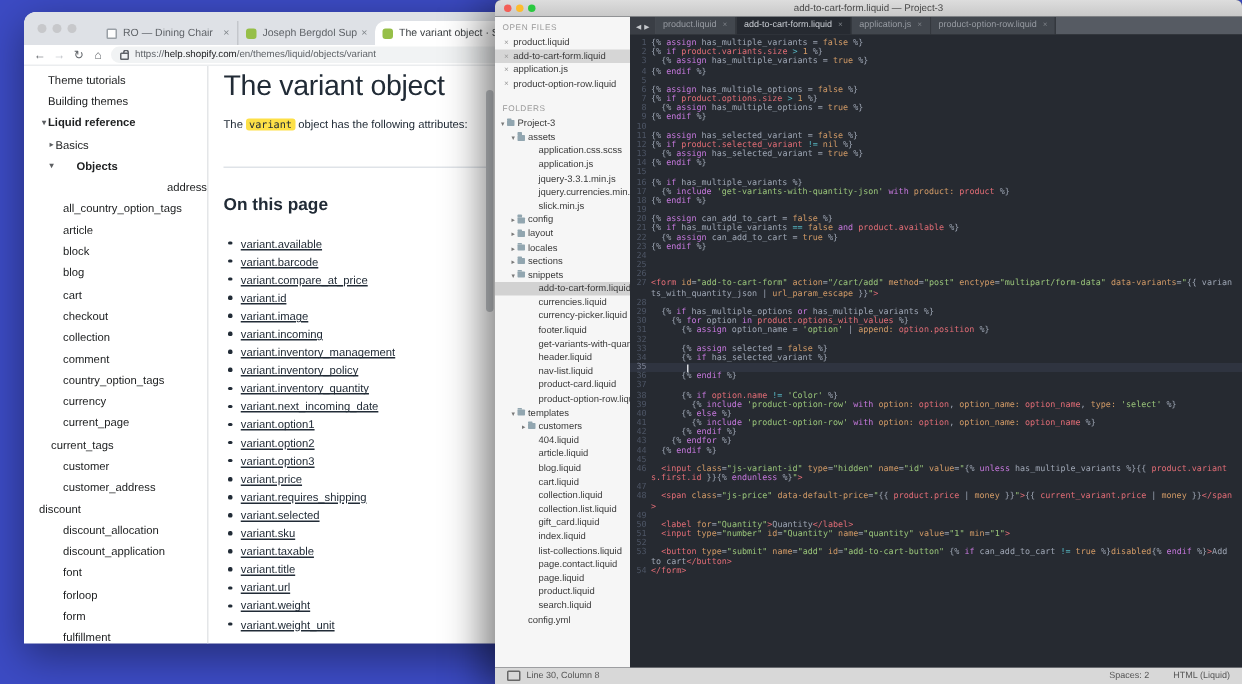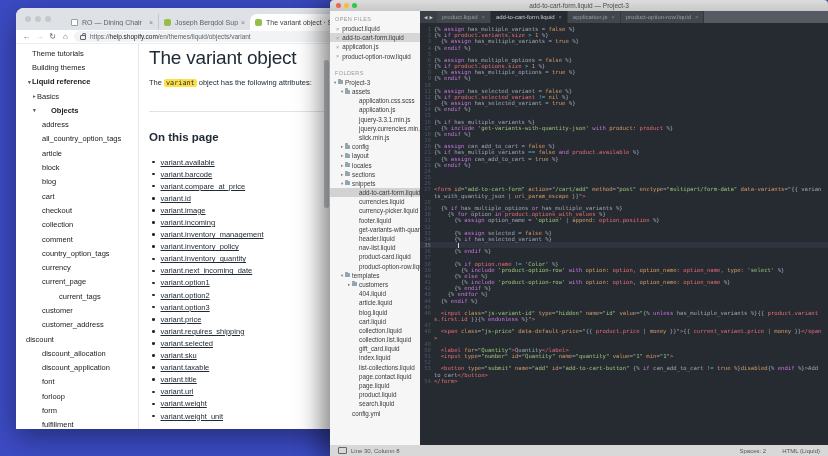--- a/index.html
+++ b/index.html
@@ -160,21 +160,21 @@
           <span>Liquid reference</span>
         </div>
         <div class="snav" style="padding-left: 17px;">
           <span class="chev">▸</span>
           <span>Basics</span>
         </div>
         <div class="snav bold" style="padding-left: 17px; gap: 14px;">
           <span class="chev">▾</span>
           <span>Objects</span>
         </div>
-        <div class="snav" style="padding-left: 22px;">
+        <div class="snav" style="padding-left: 22px; justify-content: flex-end;">
           <span class="chev"></span>
           <span>address</span>
         </div>
         <div class="snav" style="padding-left: 22px;">
           <span class="chev"></span>
           <span>all_country_option_tags</span>
         </div>
         <div class="snav" style="padding-left: 22px;">
           <span class="chev"></span>
           <span>article</span>
@@ -208,21 +208,21 @@
           <span>country_option_tags</span>
         </div>
         <div class="snav" style="padding-left: 22px;">
           <span class="chev"></span>
           <span>currency</span>
         </div>
         <div class="snav" style="padding-left: 22px;">
           <span class="chev"></span>
           <span>current_page</span>
         </div>
-        <div class="snav" style="padding-left: 39px;">
+        <div class="snav" style="padding-left: 14px;">
           <span class="chev"></span>
           <span>current_tags</span>
         </div>
         <div class="snav" style="padding-left: 22px;">
           <span class="chev"></span>
           <span>customer</span>
         </div>
         <div class="snav" style="padding-left: 22px;">
           <span class="chev"></span>
           <span>customer_address</span>

